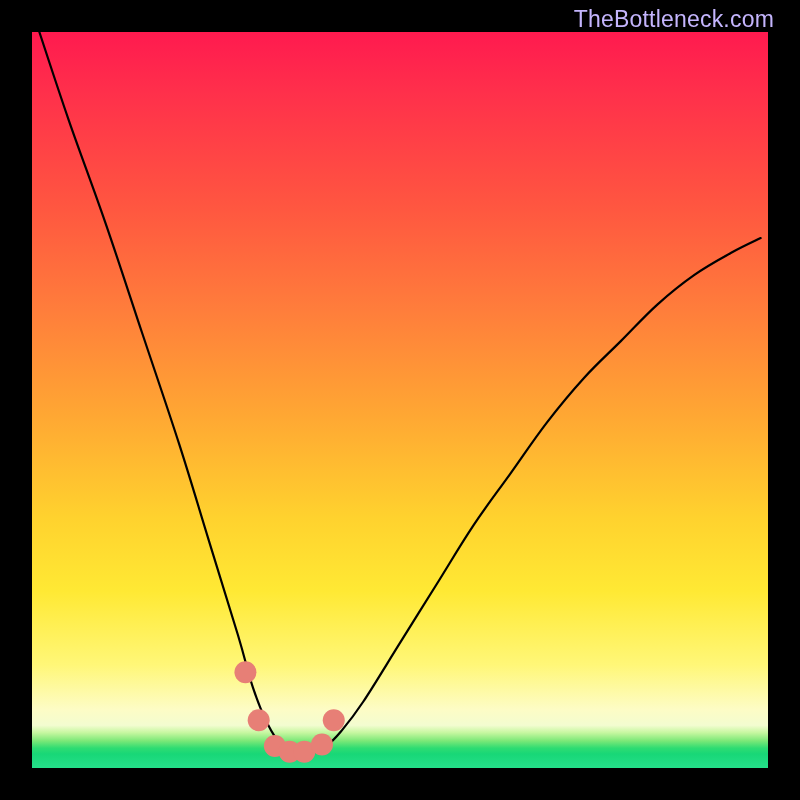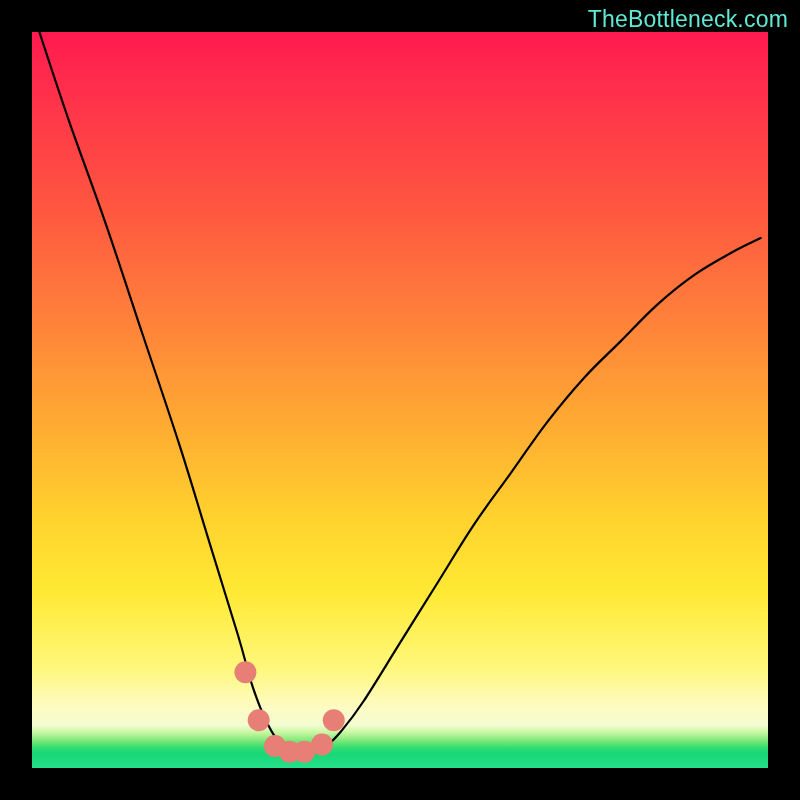--- a/index.html
+++ b/index.html
@@ -41,22 +41,22 @@
       #c6f7a0 95.2%,
       #7ce878 96.3%,
       #2edc72 97.3%,
       #18d777 98.1%,
       #25e08a 100%
     );
   }
   .watermark {
     position: absolute;
     top: 6px;
-    right: 12px;
-    color: #5eead4;
+    right: 26px;
+    color: #c4b5fd;
     font-size: 23px;
     letter-spacing: 0.2px;
     font-weight: 500;
     user-select: none;
   }
   svg.curve {
     position: absolute;
     left: 0;
     top: 0;
     width: 736px;

